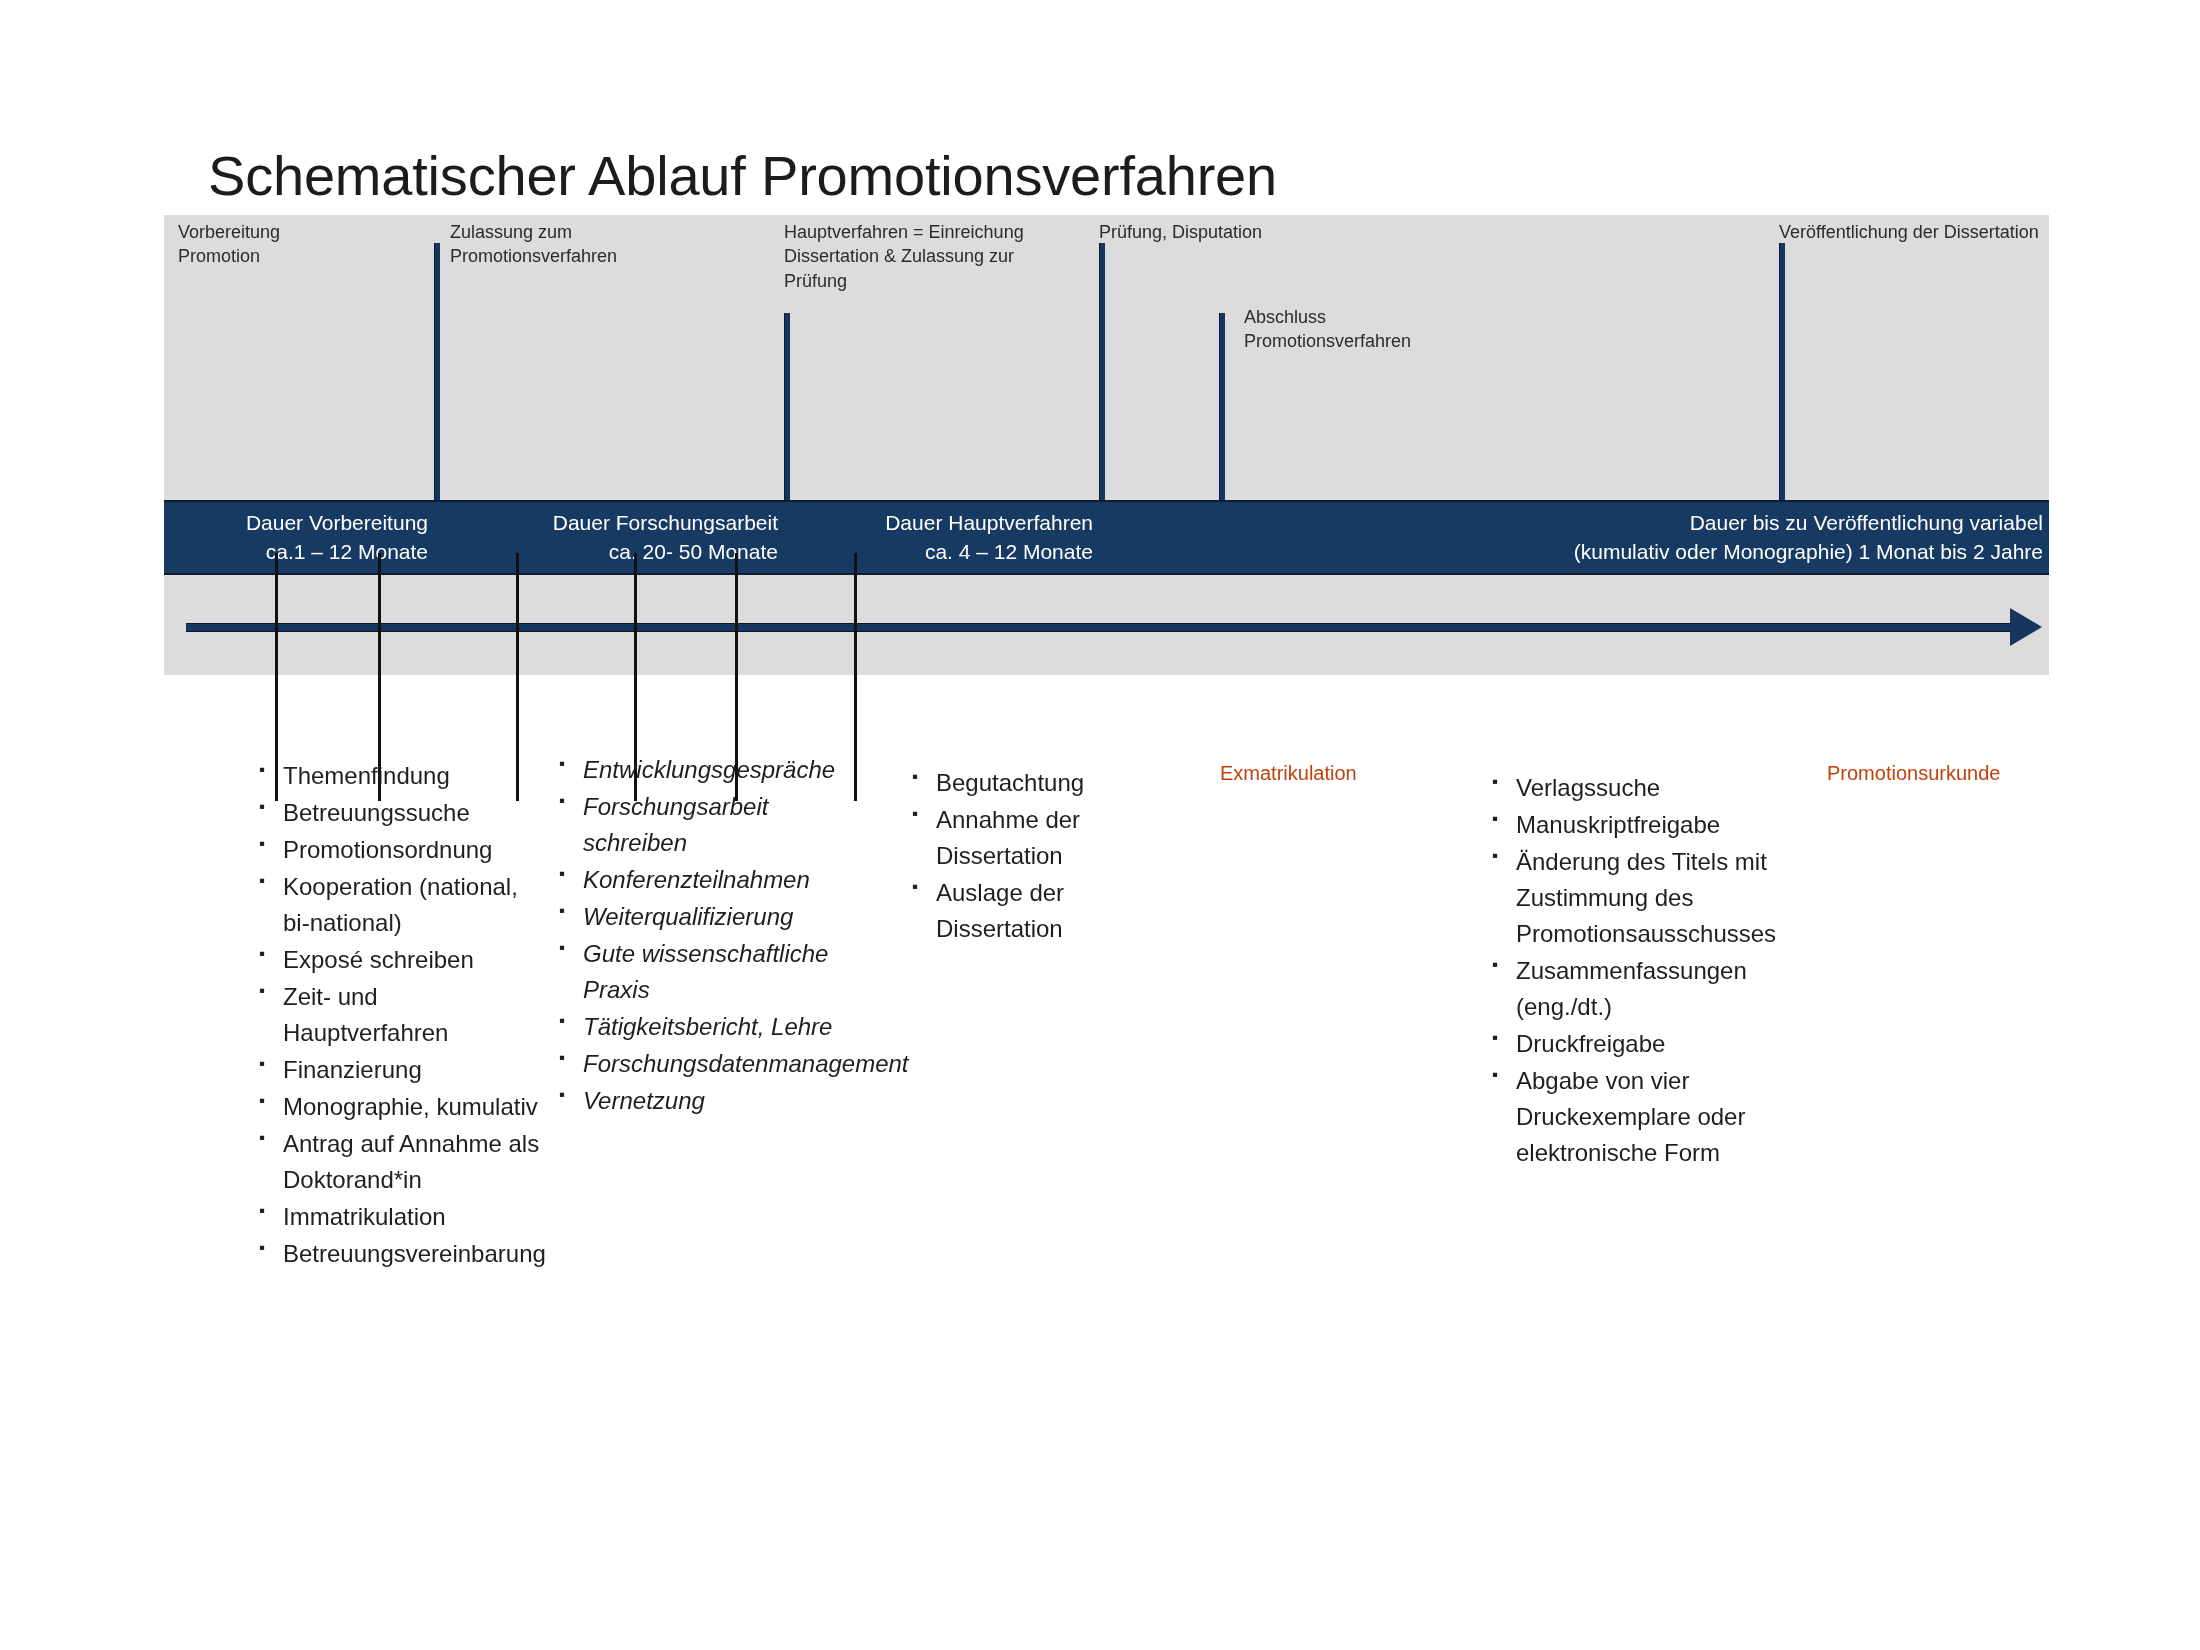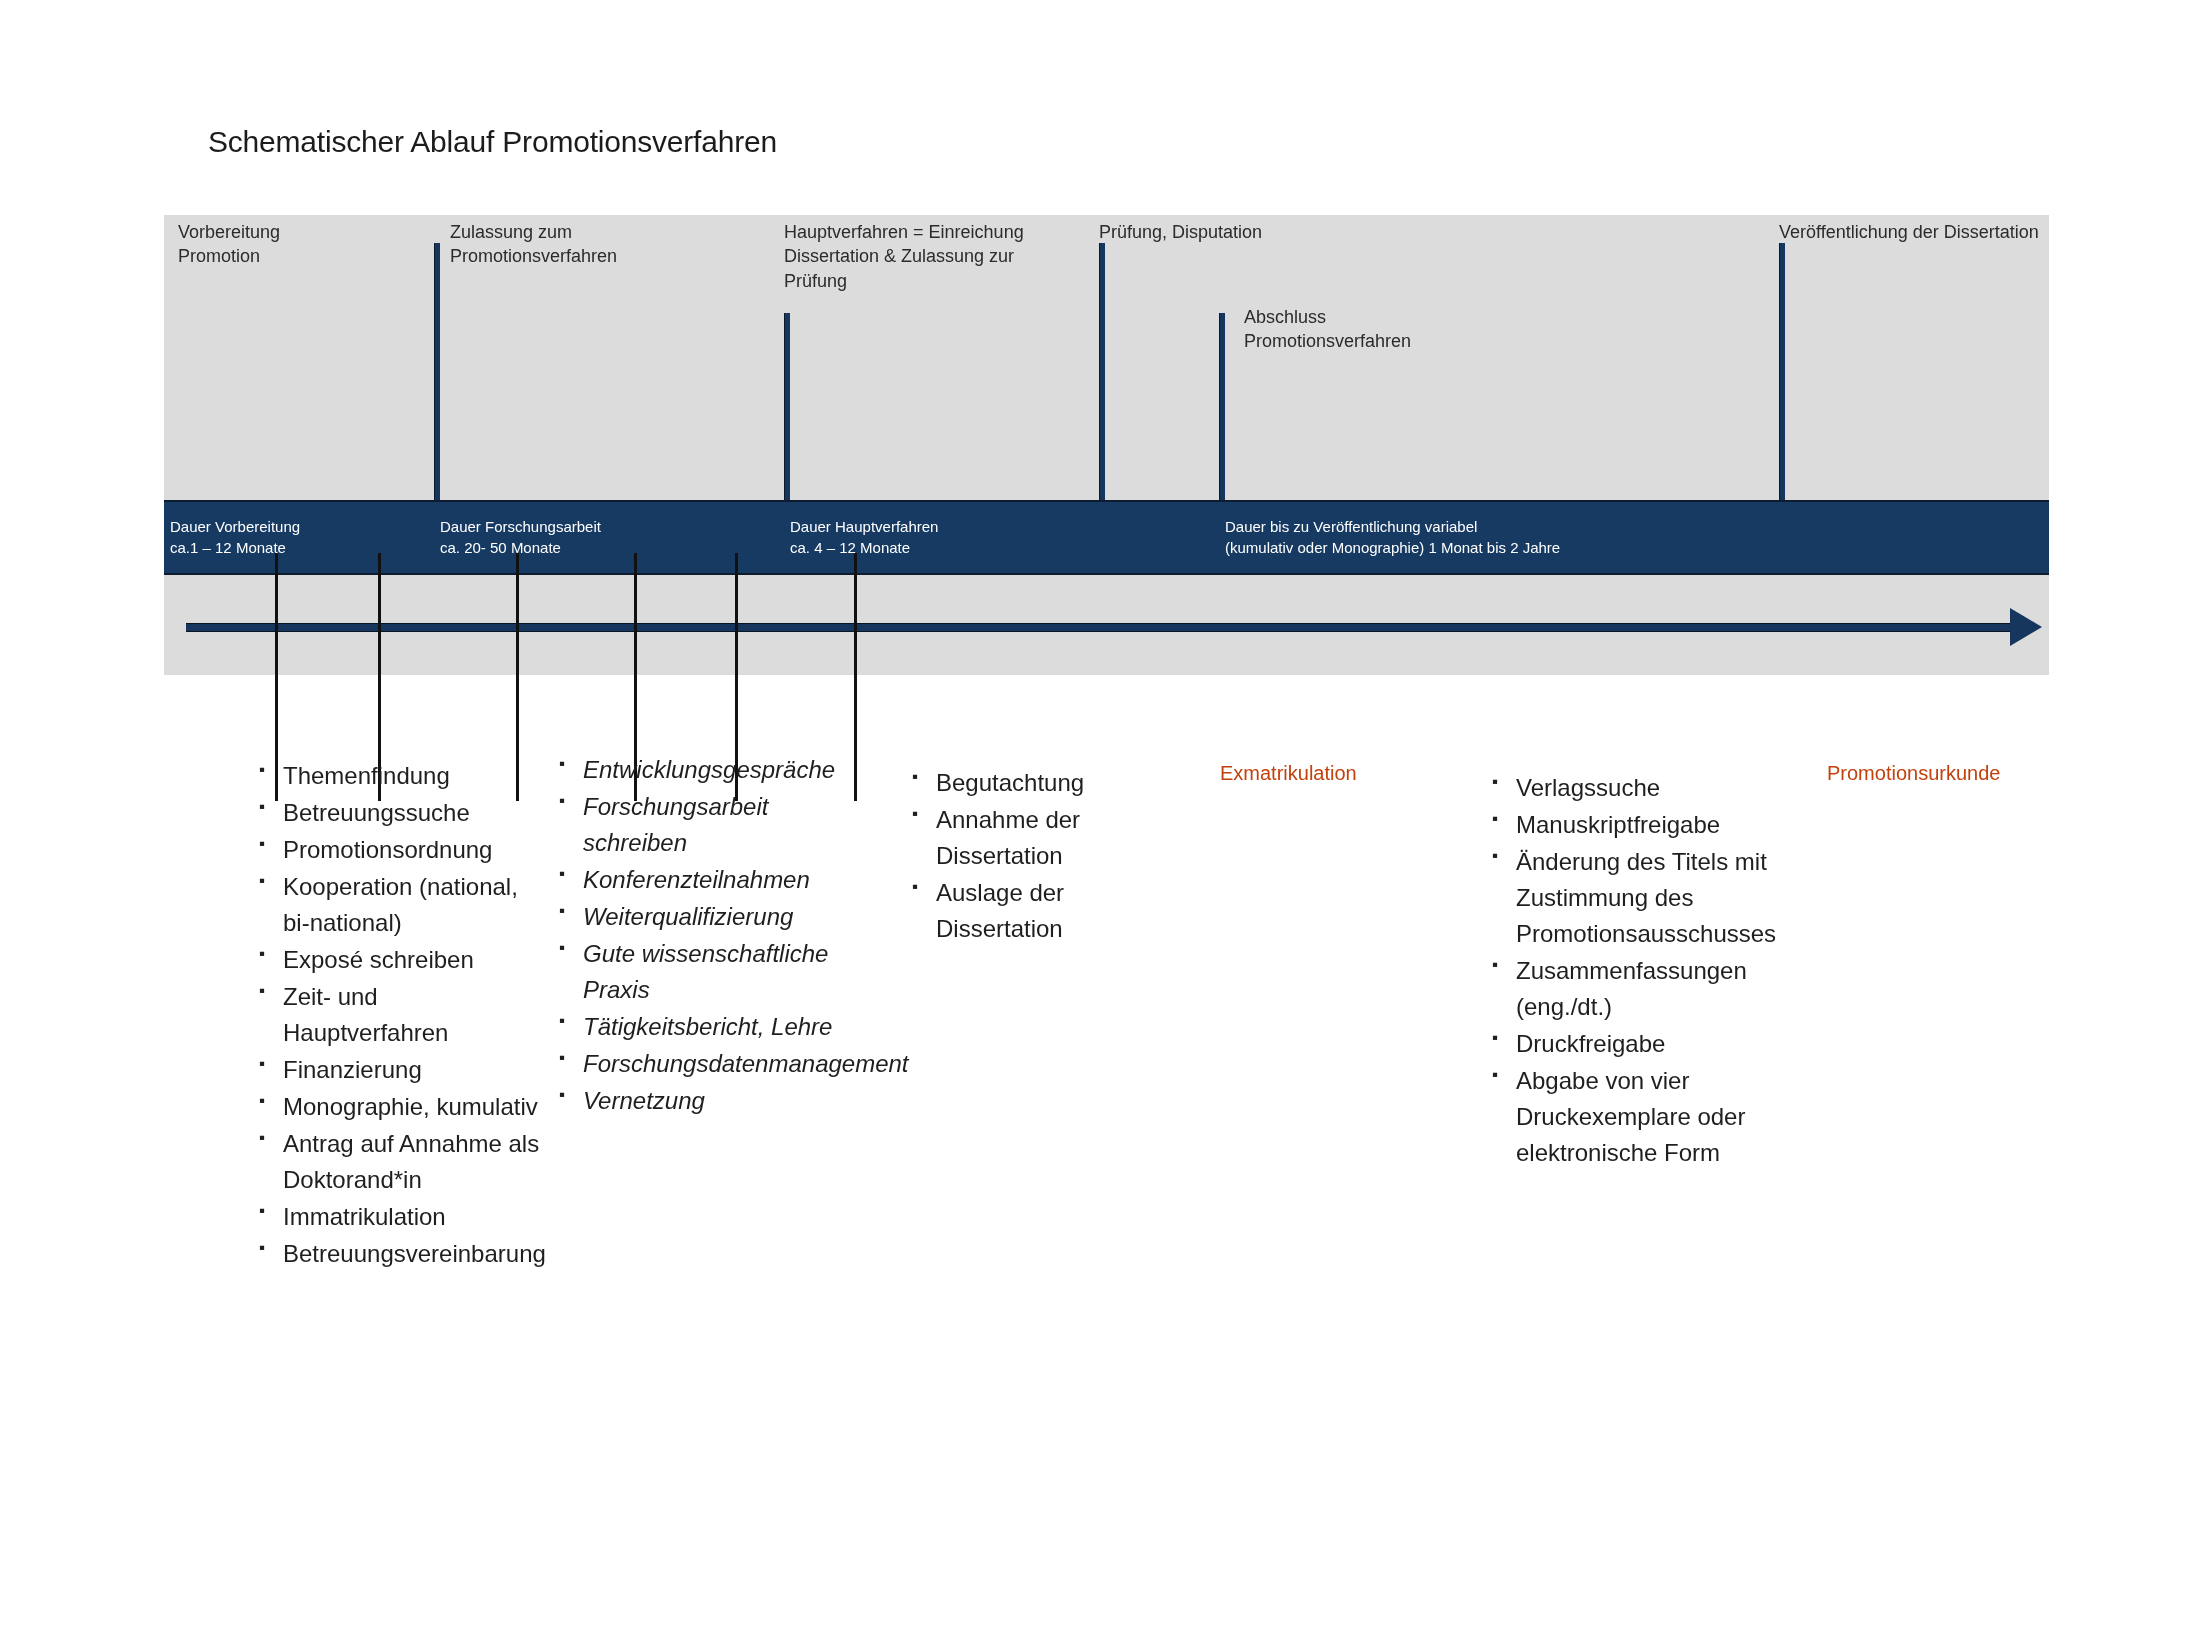--- a/index.html
+++ b/index.html
@@ -11,21 +11,21 @@
     width: 2200px; height: 1650px;
     font-family: "Liberation Sans", sans-serif;
     position: relative;
     overflow: hidden;
   }
 
   
   #page-title {
     position: absolute;
     left: 208px; top: 105px;
-    font-size: 30px;
+    font-size: 56px;
     font-weight: 400;
     color: #1c1c1c;
     letter-spacing: -0.2px;
     white-space: nowrap;
   }
 
   
   #diagram {
     position: absolute;
     left: 164px; top: 215px;
@@ -47,24 +47,24 @@
     width: 1885px; height: 75px;
     background: #173a63;
     border-top: 2px solid #0d1c2e;
     border-bottom: 2px solid #0d1c2e;
     display: flex;
   }
   .duration-seg {
     position: relative;
     display: flex;
     flex-direction: column;
-    align-items: flex-start;
+    align-items: flex-end;
     justify-content: center;
     color: #ffffff;
-    font-size: 15px;
+    font-size: 21px;
     line-height: 1.35;
     text-align: center;
     padding: 0 6px;
   }
   .duration-seg .d-title { white-space: nowrap; }
   .duration-seg .d-sub   { white-space: nowrap; }
 
   
   .milestone {
     position: absolute;

